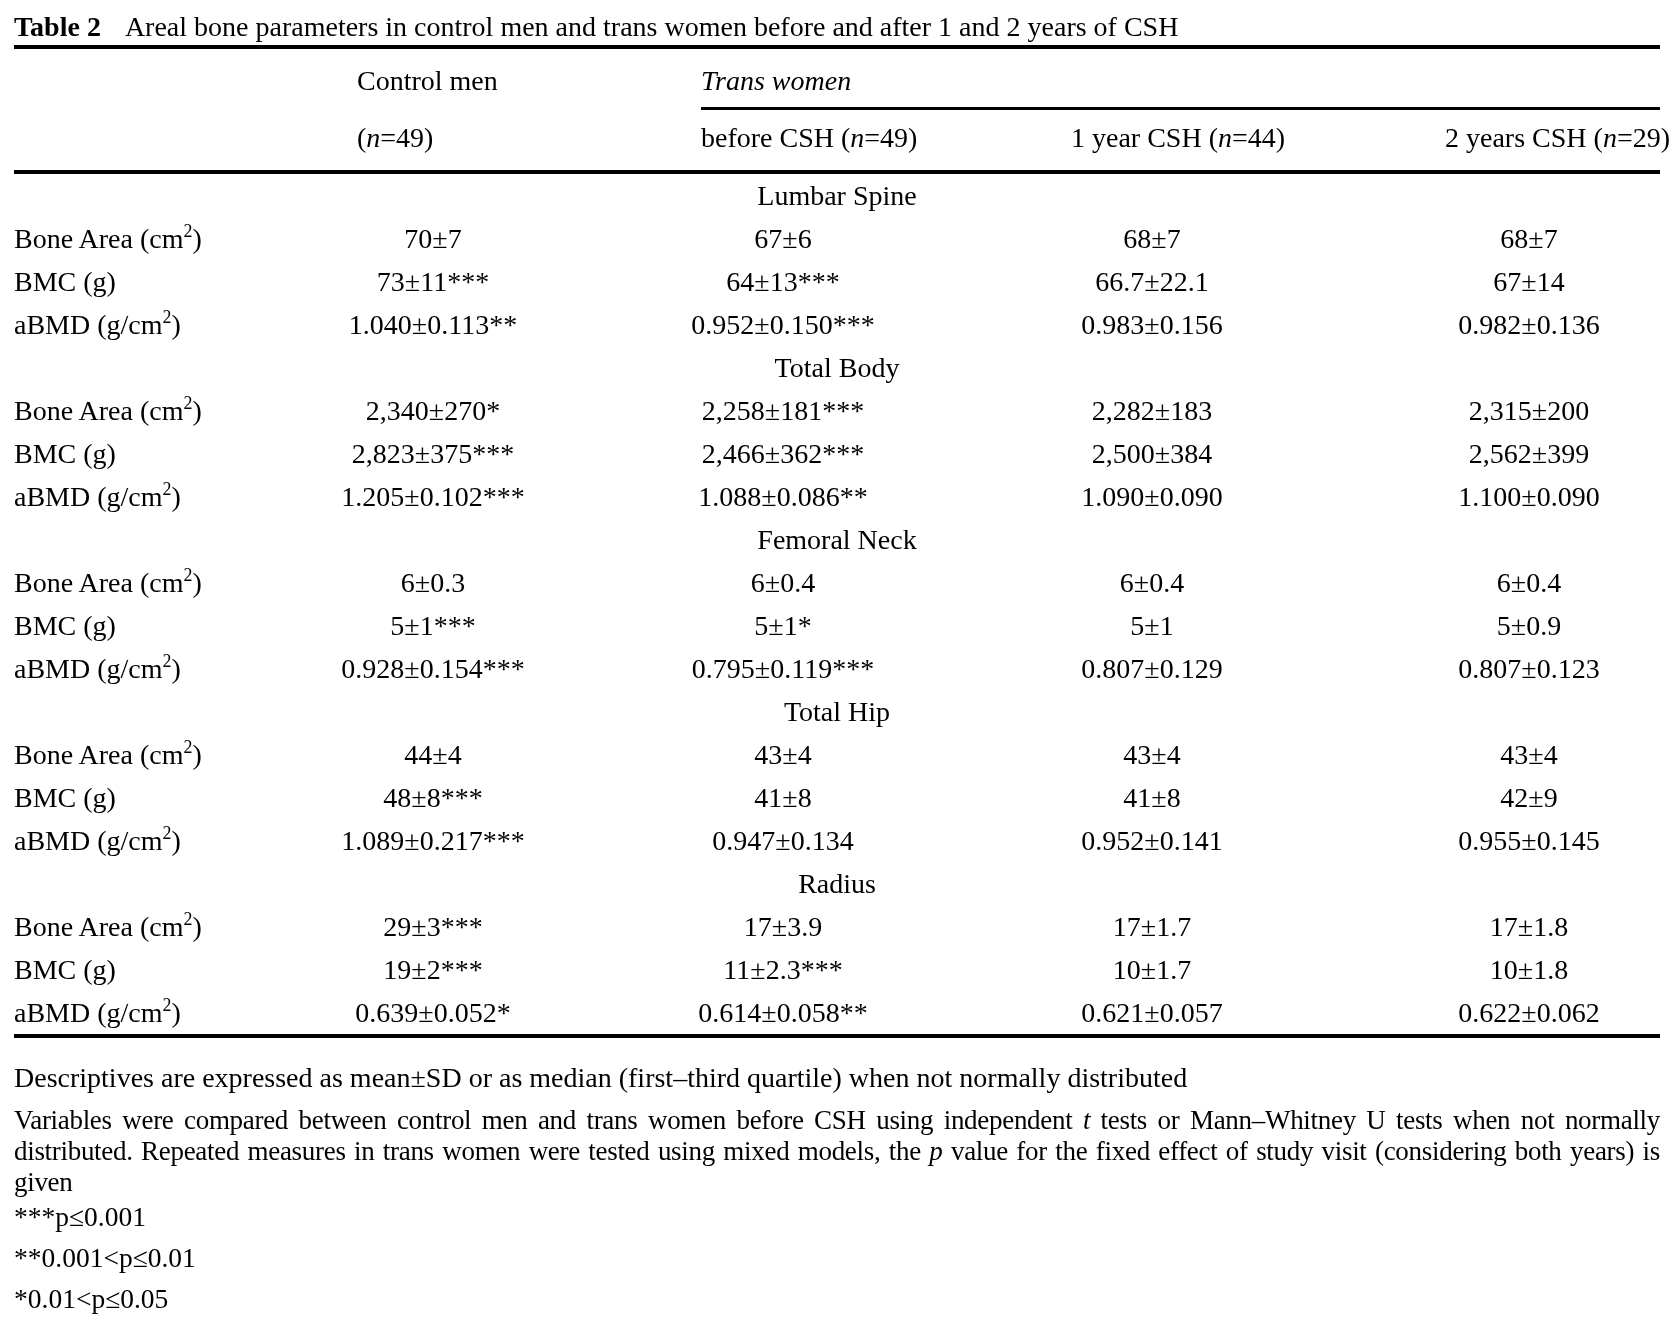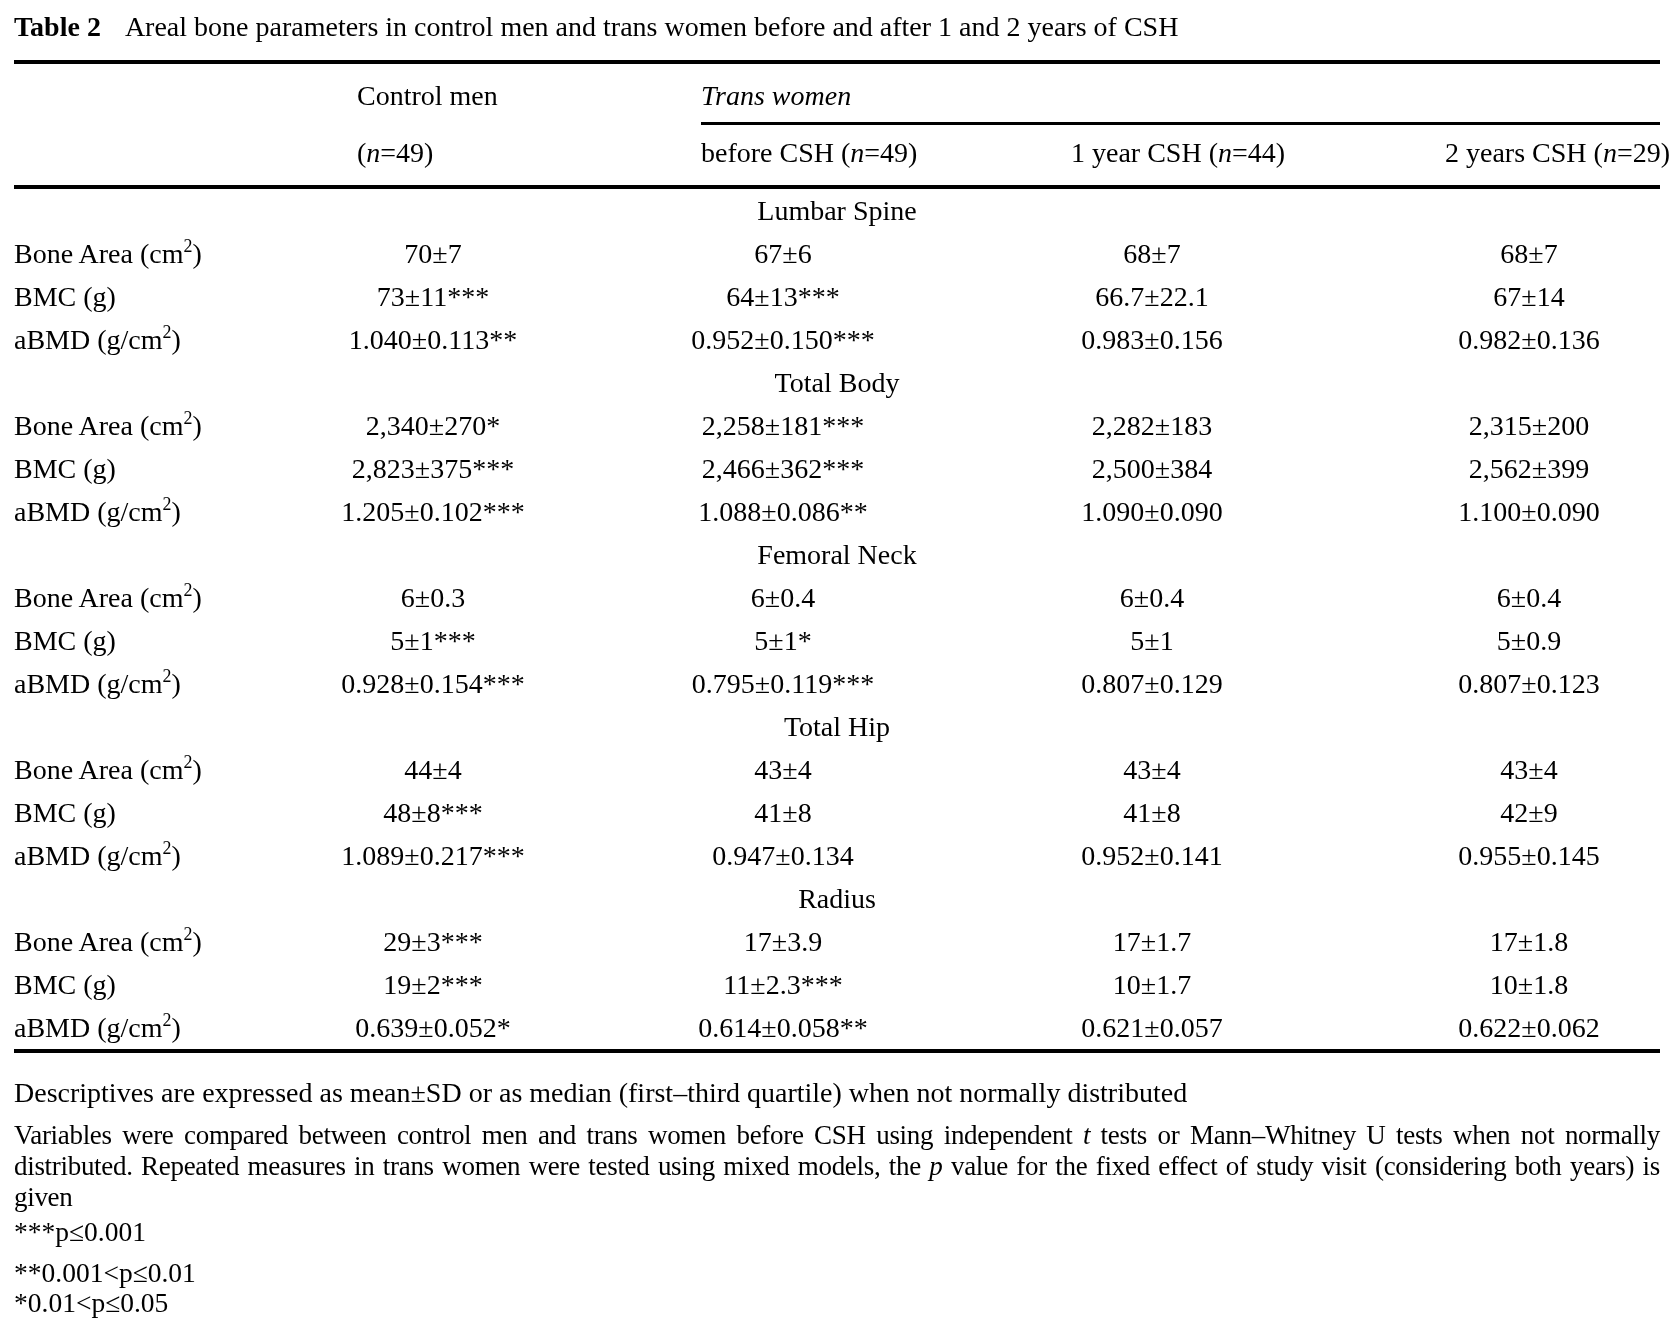--- a/index.html
+++ b/index.html
@@ -25,21 +25,21 @@
     white-space: nowrap;
   }
   .title-label { font-weight: bold; }
   .title-text  { margin-left: 24px; }
 
   
   table {
     width: 1646px;
     border-collapse: collapse;
     table-layout: fixed;
-    margin-top: 16px;
+    margin-top: 1px;
     border-top: 4px solid #000;
     border-bottom: 4px solid #000;
   }
   col.c1 { width: 236px; }
   col.c2 { width: 366px; }
   col.c3 { width: 334px; }
   col.c4 { width: 404px; }
   col.c5 { width: 306px; }
 
   th {
@@ -101,21 +101,21 @@
     font-size: 27px;
     letter-spacing: -0.3px;
     text-align: justify;
   }
   .sig {
     line-height: 30px;
     font-size: 27.5px;
   }
   .sig1 { margin-top: 4px; }
   .sig2 { margin-top: 11px; }
-  .sig3 { }
+  .sig3 { margin-top: 11px; }
 </style>
 </head>
 <body>
 
 <div class="page">
 
   <div class="title">
     <span class="title-label">Table 2</span><span class="title-text">Areal bone parameters in control men and trans women before and after 1 and 2 years of CSH</span>
   </div>
 

